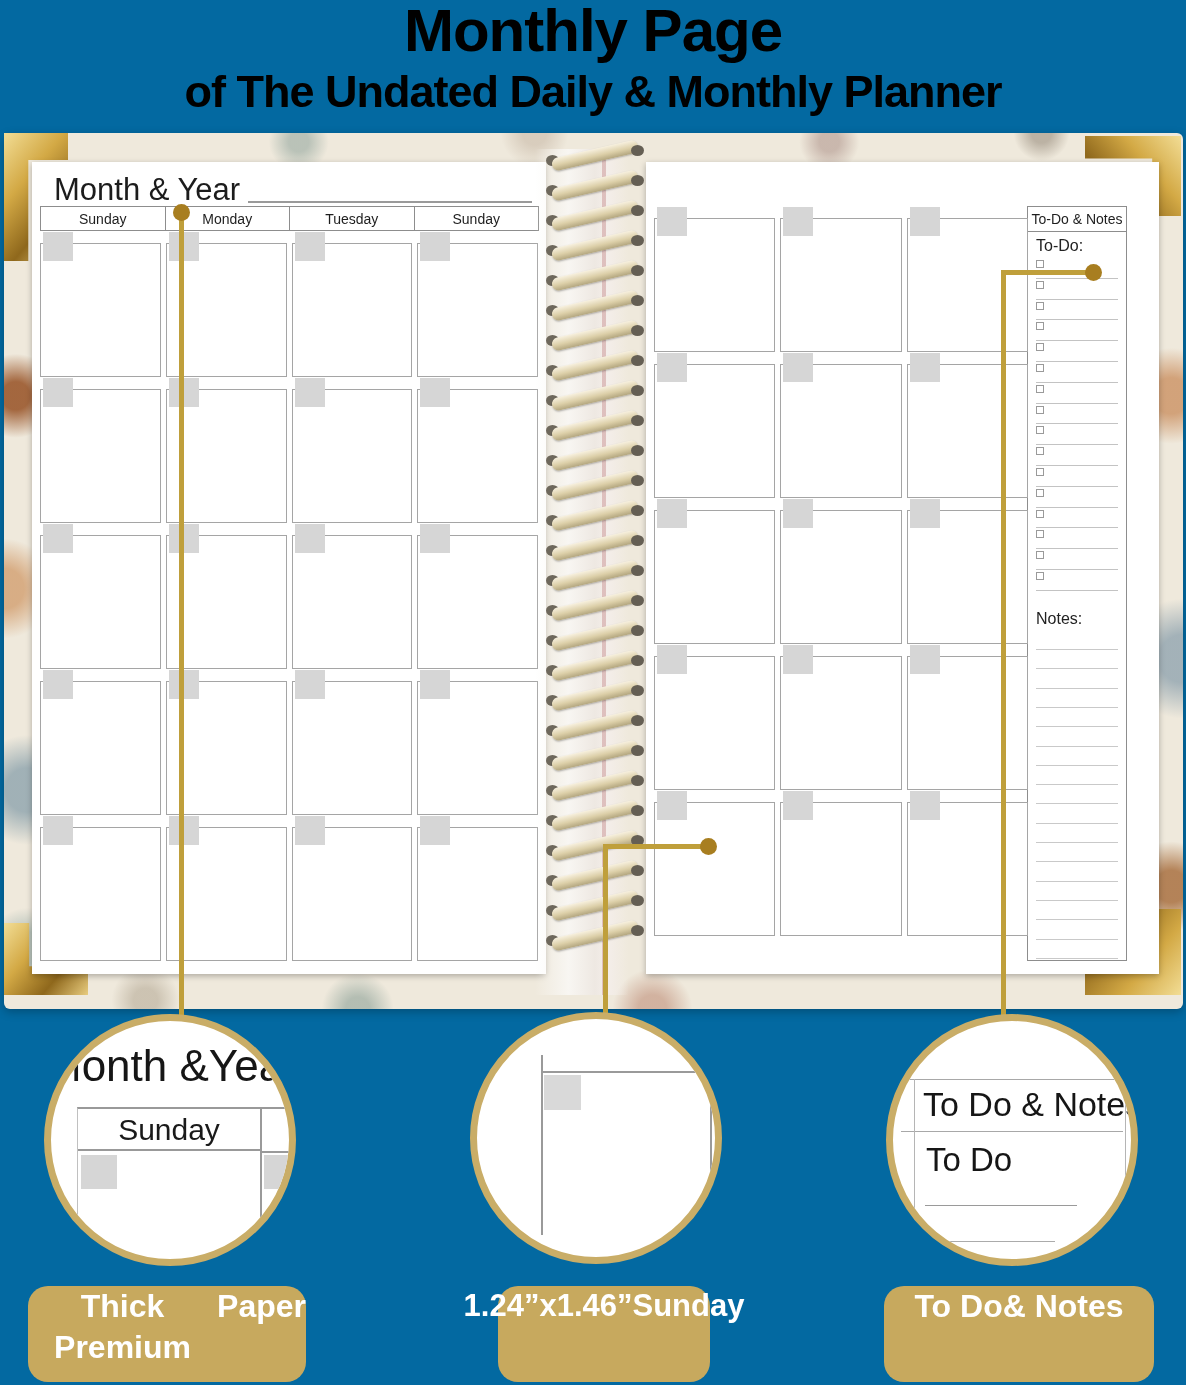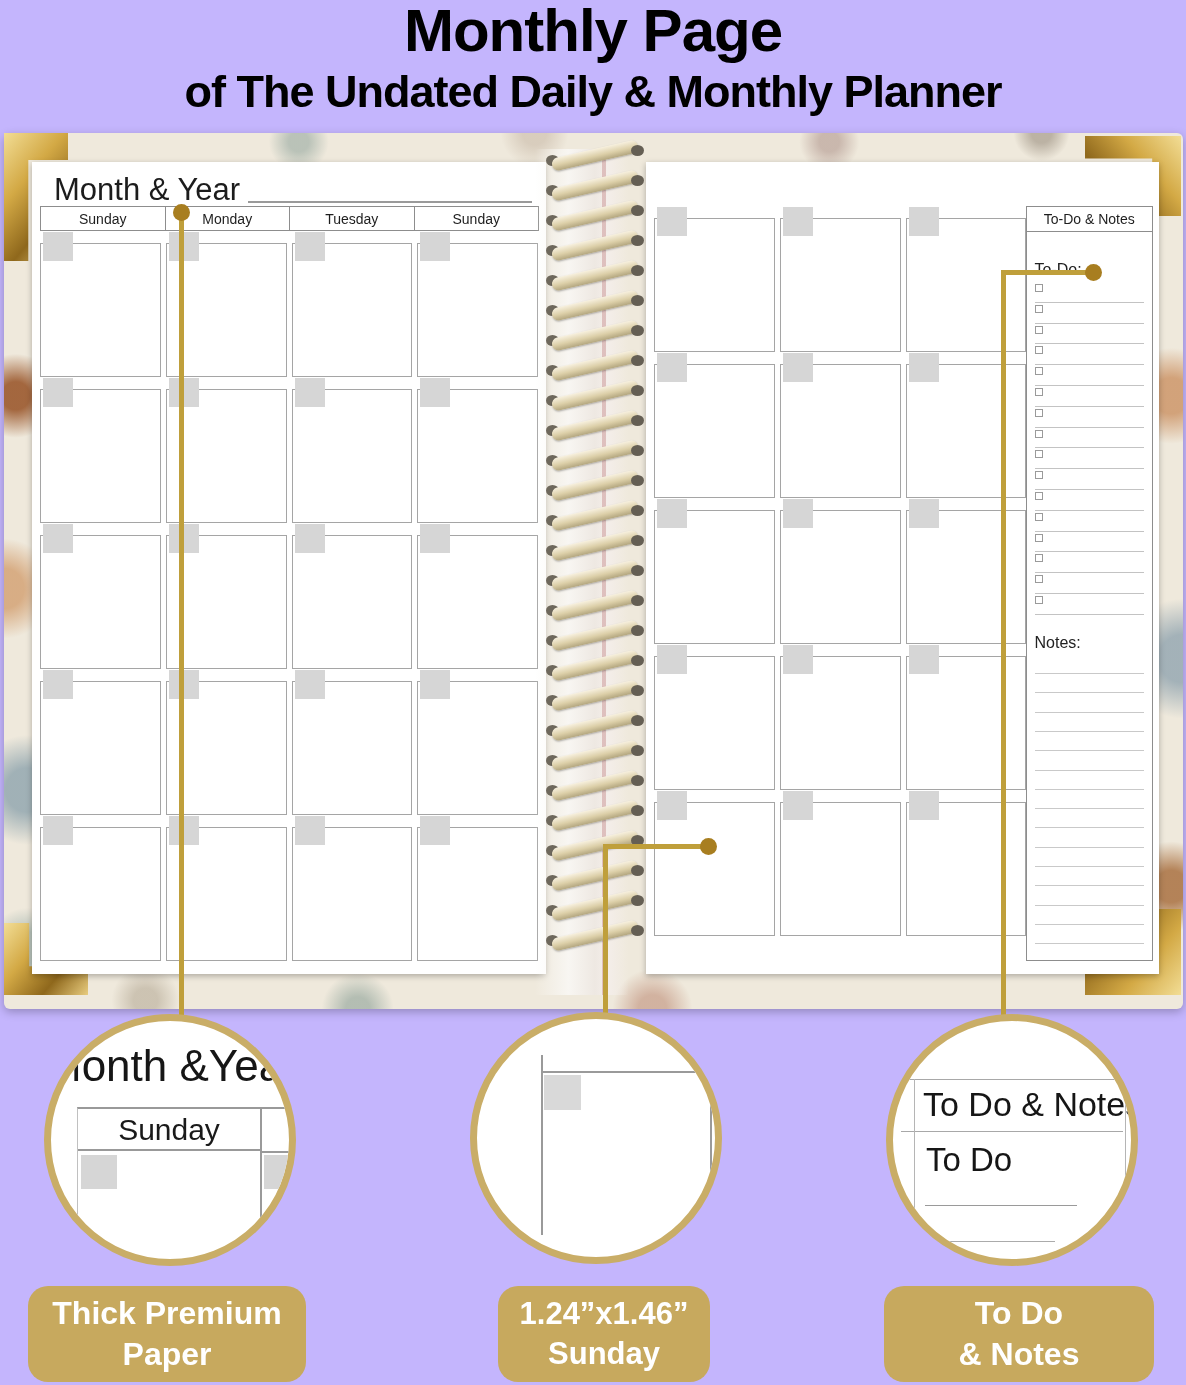--- a/index.html
+++ b/index.html
@@ -1,18 +1,18 @@
 <!DOCTYPE html>
 <html><head>
 <meta charset="utf-8">
 <style>
   * { margin:0; padding:0; box-sizing:border-box; }
   html,body { background:#fff; }
   body { font-family:"Liberation Sans", sans-serif; }
-  .stage { position:relative; width:1186px; height:1385px; background:#c4b5fd; overflow:hidden; }
+  .stage { position:relative; width:1186px; height:1385px; background:#0369a1; overflow:hidden; }
 
   
   .main-title { position:absolute; top:-4px; left:0; width:100%; text-align:center;
     font-size:60px; font-weight:bold; color:#000; letter-spacing:-1px; }
   .sub-title { position:absolute; top:66px; left:0; width:100%; text-align:center;
     font-size:45px; font-weight:bold; color:#000; letter-spacing:-1px; }
 
   
   .planner { position:absolute; left:4px; top:133px; width:1179px; height:876px; z-index:1;
     border-radius:6px; box-shadow:0 3px 10px rgba(0,0,0,.25);
@@ -61,22 +61,22 @@
   .cal { position:absolute; left:8px; right:8px; top:44px; }
   .head-row { display:flex; }
   .day-head { flex:1; height:25px; border:1px solid #8d8d8d; margin-right:-1px;
     font-size:14px; color:#1e1e1e; text-align:center; line-height:24px; background:#fff; }
   .cal-row { display:flex; gap:5px; margin-top:12px; height:134px; }
   .cal-cell { flex:1; position:relative; border:1px solid #a5a5a5; background:#fff; }
   .corner-sq { position:absolute; left:2px; top:-12px; width:30px; height:29px; background:#d6d6d6; }
 
   .grid-right-wrap { position:absolute; left:8px; right:6px; top:44px; display:flex; }
   .days-part { width:374px; }
-  .todo-col { width:128px; border:1px solid #8d8d8d; margin-left:-1px; background:#fff;
-    display:flex; flex-direction:column; overflow:hidden; height:755px;gap:24px; }
+  .todo-col { width:100px; border:1px solid #8d8d8d; margin-left:-1px; background:#fff;
+    display:flex; flex-direction:column; overflow:hidden; height:755px; }
   .todo-col-head { height:25px; border-bottom:1px solid #8d8d8d; font-size:14px;
     color:#1e1e1e; text-align:center; line-height:24px; flex:none; }
   .todo-body { padding:5px 8px 4px; flex:1; overflow:hidden; }
   .todo-label, .notes-label { font-size:16px; color:#222; height:21px; }
   .notes-label { margin-top:19px; }
   .todo-row { position:relative; height:20.8px; border-bottom:1px solid #c3c3c3; }
   .todo-cb { position:absolute; left:0; top:2px; width:8px; height:8px; border:1px solid #9a9a9a; }
   .note-line { height:19.3px; border-bottom:1px solid #c9c9c9; }
 
   
@@ -121,21 +121,21 @@
   .rc-hline2 { position:absolute; left:8px; right:8px; top:110px; height:1px; background:#a8a8a8; }
   .rc-vline-l { position:absolute; left:21px; top:58px; height:162px; width:1px; background:#b5b5b5; }
   .rc-vline-r { position:absolute; right:5px; top:58px; height:162px; width:1px; background:#b5b5b5; }
   .rc-todo { position:absolute; left:33px; top:120px; font-size:33px; color:#161616; }
   .rc-line3 { position:absolute; left:32px; width:152px; top:184px; height:1px; background:#9a9a9a; }
   .rc-line4 { position:absolute; left:26px; width:136px; top:220px; height:1px; background:#ababab; }
 
   
   .badge { position:absolute; top:1286px; height:96px; border-radius:20px; background:#c7a95e;
     color:#fff; font-weight:bold; font-size:32px; line-height:1.28; text-align:center;
-    display:flex; flex-direction:column; justify-content:center; z-index:40; letter-spacing:0; }
+    display:flex; flex-direction:row; justify-content:center; z-index:40; letter-spacing:0; }
   .badge-1 { left:28px; width:278px; }
   .badge-2 { left:498px; width:212px; font-size:31px; }
   .badge-3 { left:884px; width:270px; }
 </style>
 </head>
 <body>
 
 <div class="stage">
 
   <div class="main-title">Monthly Page</div>

